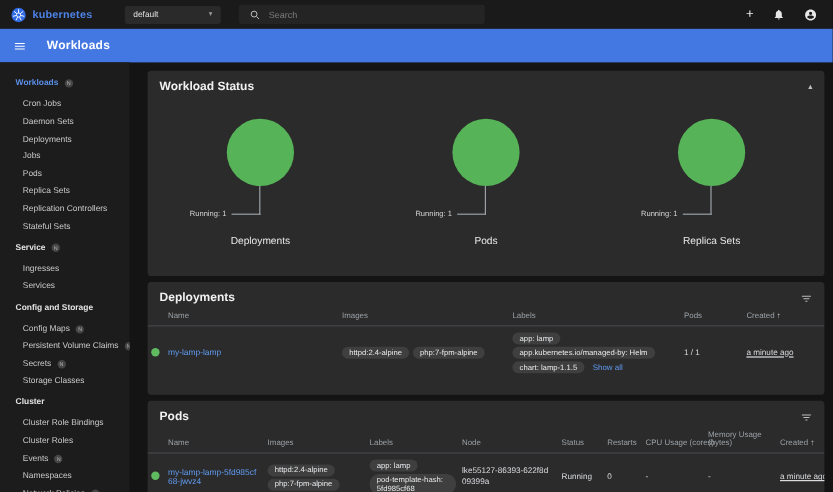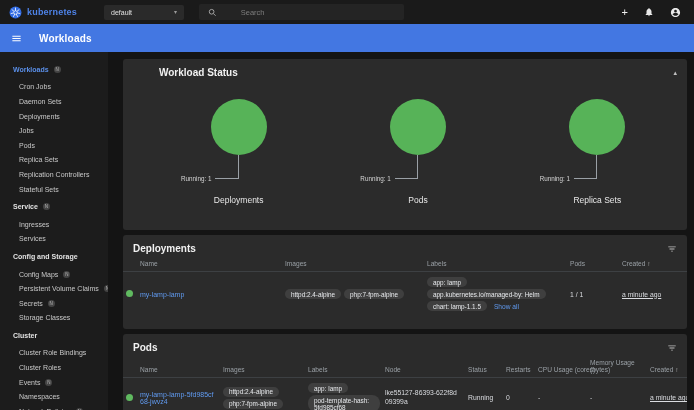--- a/index.html
+++ b/index.html
@@ -11,21 +11,21 @@
   }
   
   .topbar { height:24px; background:#1a1a1a; display:flex; align-items:center; }
   .brand { display:flex; align-items:center; gap:5px; padding-left:9px; }
   .brand-text { color:#4e83e8; font-size:9px; font-weight:bold; letter-spacing:.2px; }
   .ns-select { margin-left:27px; width:80px; height:15px; background:#2a2a2a; border-radius:2px;
     display:flex; align-items:center; justify-content:space-between; padding:0 7px; cursor:pointer; }
   .ns-select .ns-value { font-size:7px; color:#e0e0e0; }
   .ns-caret { font-size:6px; color:#9a9a9a; line-height:1; }
   .search-box { margin-left:15px; width:205px; height:16px; background:#242424; border-radius:2px;
-    display:flex; align-items:center; gap:24px; padding:0 9px; }
+    display:flex; align-items:center; gap:7px; padding:0 9px; }
   .search-box input { background:transparent; border:none; outline:none; color:#ddd; font-size:7.5px;
     width:160px; font-family:inherit; }
   .search-box input::placeholder { color:#7d7d7d; }
   .top-actions { margin-left:auto; display:flex; align-items:center; gap:16px; padding-right:13px; }
   .plus-btn { color:#efefef; font-size:11px; line-height:1; cursor:pointer; }
   .icon-btn { display:flex; align-items:center; cursor:pointer; }
   
   .toolbar { height:28px; background:#4377e2; display:flex; align-items:center; color:#fff; }
   .menu-btn { padding-left:11px; display:flex; align-items:center; cursor:pointer; }
   .toolbar-title { margin-left:17px; font-size:10px; font-weight:bold; letter-spacing:.2px; }
@@ -41,21 +41,21 @@
   .ns-badge { margin-left:5px; width:7px; height:7px; border-radius:50%; background:#454545;
     color:#b5b5b5; font-size:4.5px; display:inline-flex; align-items:center; justify-content:center; flex:none; }
   
   .main { flex:1; min-width:0; padding:7px 7px 0 15px; display:flex; flex-direction:column; gap:5px; overflow:hidden; }
   .card { background:#2b2b2b; border-radius:3px; overflow:hidden; flex:none; }
   .card-head { display:flex; align-items:flex-start; justify-content:space-between; padding:8px 10px 4px 10px; }
   .card-title { font-size:10px; font-weight:bold; color:#f1f1f1; }
   .collapse-caret { font-size:7px; color:#c0c0c0; cursor:pointer; line-height:1; padding-top:2px; }
   .filter-btn { cursor:pointer; display:flex; padding-top:1px; }
   
-  .card-status { height:171px;padding-left:26px; }
+  .card-status { height:171px; }
   .charts-row { display:flex; }
   .chart-group { flex:1; display:flex; flex-direction:column; align-items:center; }
   .pie { width:56px; height:56px; border-radius:50%; background:#57b358; margin-top:17px; }
   .connector { position:relative; width:100%; height:36px; }
   .l-line { position:absolute; left:37%; right:50%; top:0; height:24px;
     border-right:1px solid #9aa0a6; border-bottom:1px solid #9aa0a6; }
   .run-label { position:absolute; right:63.5%; top:20px; font-size:6.3px; color:#d5d5d5;
     white-space:nowrap; padding-right:3px; }
   .chart-title { font-size:8.5px; color:#e8e8e8; margin-top:4px; }
   

